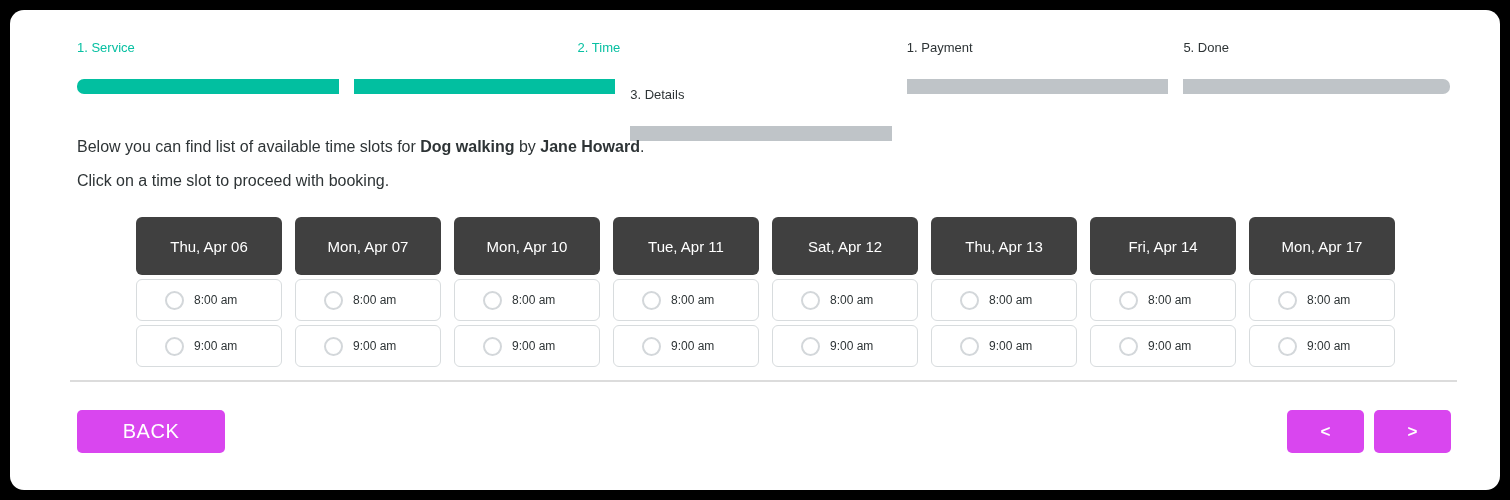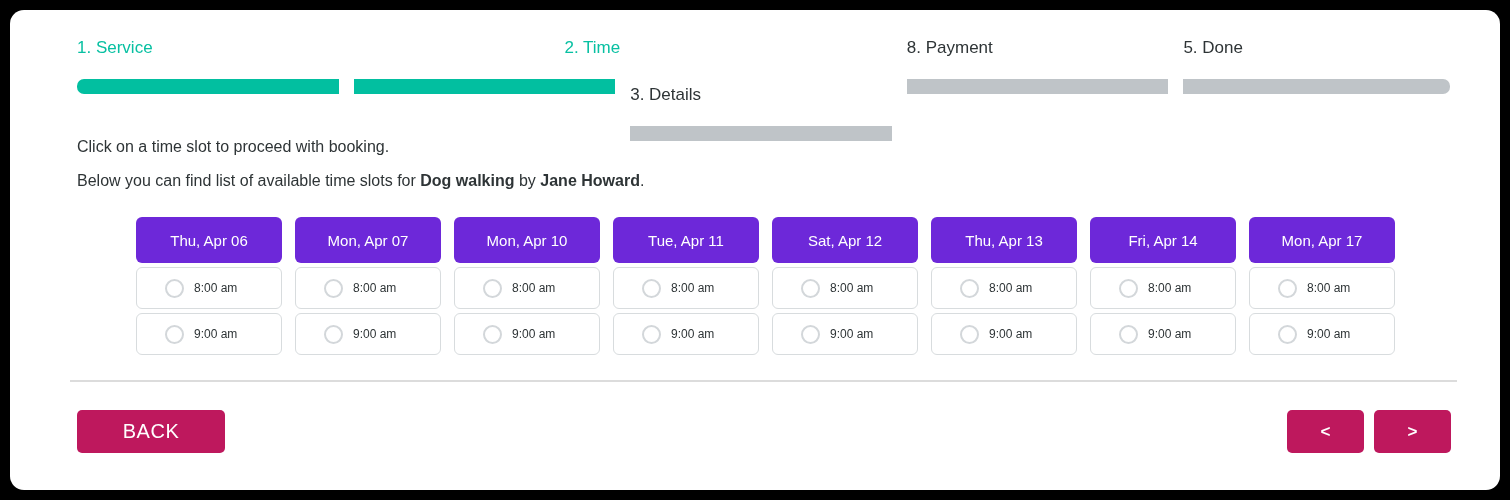--- a/index.html
+++ b/index.html
@@ -32,21 +32,21 @@
     top: 28px;
     width: 1383px;
     height: 62px;
   }
   .step {
     position: absolute;
     top: 0;
     height: 62px;
   }
   .step-label {
-    font-size: 17px;
+    font-size: 13px;
     line-height: 20px;
     white-space: nowrap;
     padding-left: 10px;
   }
   .step-label.active { color: #08c0a2; }
   .step-label.inactive { color: #2e3436; }
   .step-bar {
     position: absolute;
     left: 10px;
     right: 5px;
@@ -77,22 +77,22 @@
     display: flex;
     gap: 13px;
   }
   .day-col {
     width: 146px;
     display: flex;
     flex-direction: column;
     gap: 4px;
   }
   .day-head {
-    height: 46px;
-    background: #6d28d9;
+    height: 58px;
+    background: #404040;
     border-radius: 6px;
     color: #ffffff;
     font-size: 15px;
     display: flex;
     align-items: center;
     justify-content: center;
     white-space: nowrap;
   }
   .slot {
     height: 42px;
@@ -126,21 +126,21 @@
     left: 60px;
     top: 370px;
     width: 1387px;
     height: 2px;
     background: #dcdcdc;
   }
 
   
   .btn {
     position: absolute;
-    background: #be185d;
+    background: #d946ef;
     border: none;
     border-radius: 5px;
     color: #ffffff;
     cursor: pointer;
     font-family: "Liberation Sans", sans-serif;
     display: flex;
     align-items: center;
     justify-content: center;
     text-align: center;
   }
@@ -181,34 +181,34 @@
       </div>
       <div class="step" style="left: 276.6px; width: 276.6px; text-align: right;">
         <div class="step-label active">2. Time</div>
         <div class="step-bar filled"></div>
       </div>
       <div class="step" style="left: 553.2px; width: 276.6px; margin-top: 47px;">
         <div class="step-label inactive">3. Details</div>
         <div class="step-bar"></div>
       </div>
       <div class="step" style="left: 829.8px; width: 276.6px;">
-        <div class="step-label inactive">8. Payment</div>
+        <div class="step-label inactive">1. Payment</div>
         <div class="step-bar"></div>
       </div>
       <div class="step" style="left: 1106.4px; width: 276.6px;">
         <div class="step-label inactive">5. Done</div>
         <div class="step-bar"></div>
       </div>
     </div>
 
   <div class="intro">
-    <div>Click on a time slot to proceed with booking.</div>
     <div>
       <span>Below you can find list of available time slots for </span><b>Dog walking</b><span> by </span><b>Jane Howard</b><span>.</span>
     </div>
+    <div>Click on a time slot to proceed with booking.</div>
   </div>
 
   <div class="grid">
       <div class="day-col">
         <div class="day-head">Thu, Apr 06</div>
         <div class="slot">
           <span class="radio"></span>
           <span class="slot-time">8:00 am</span>
         </div>
         <div class="slot">

